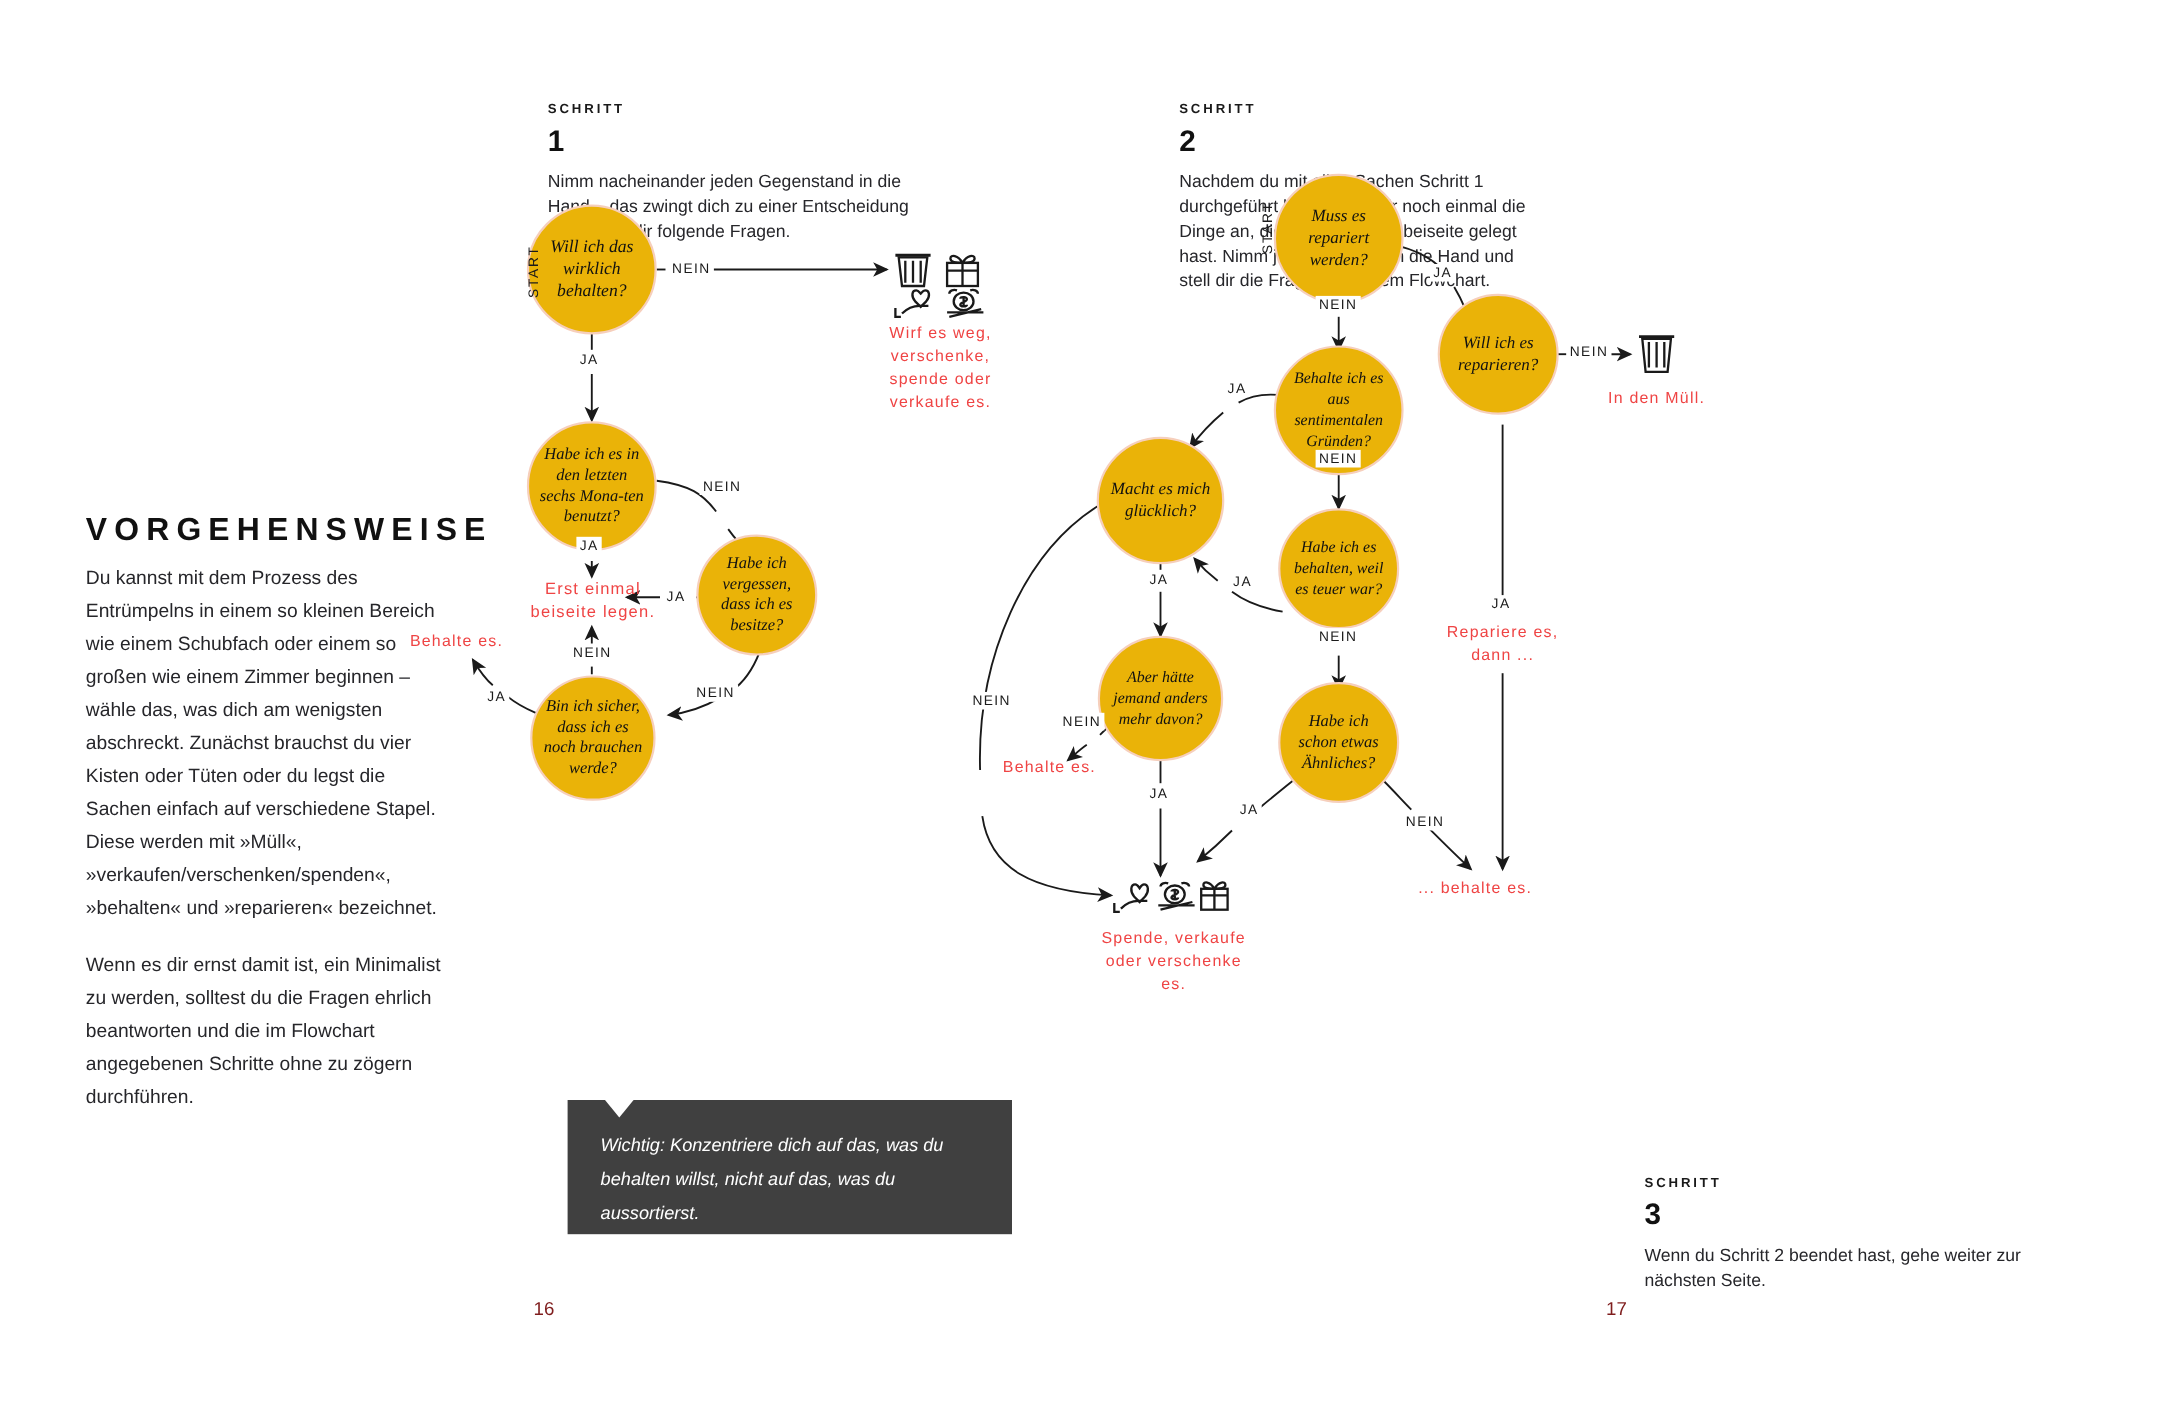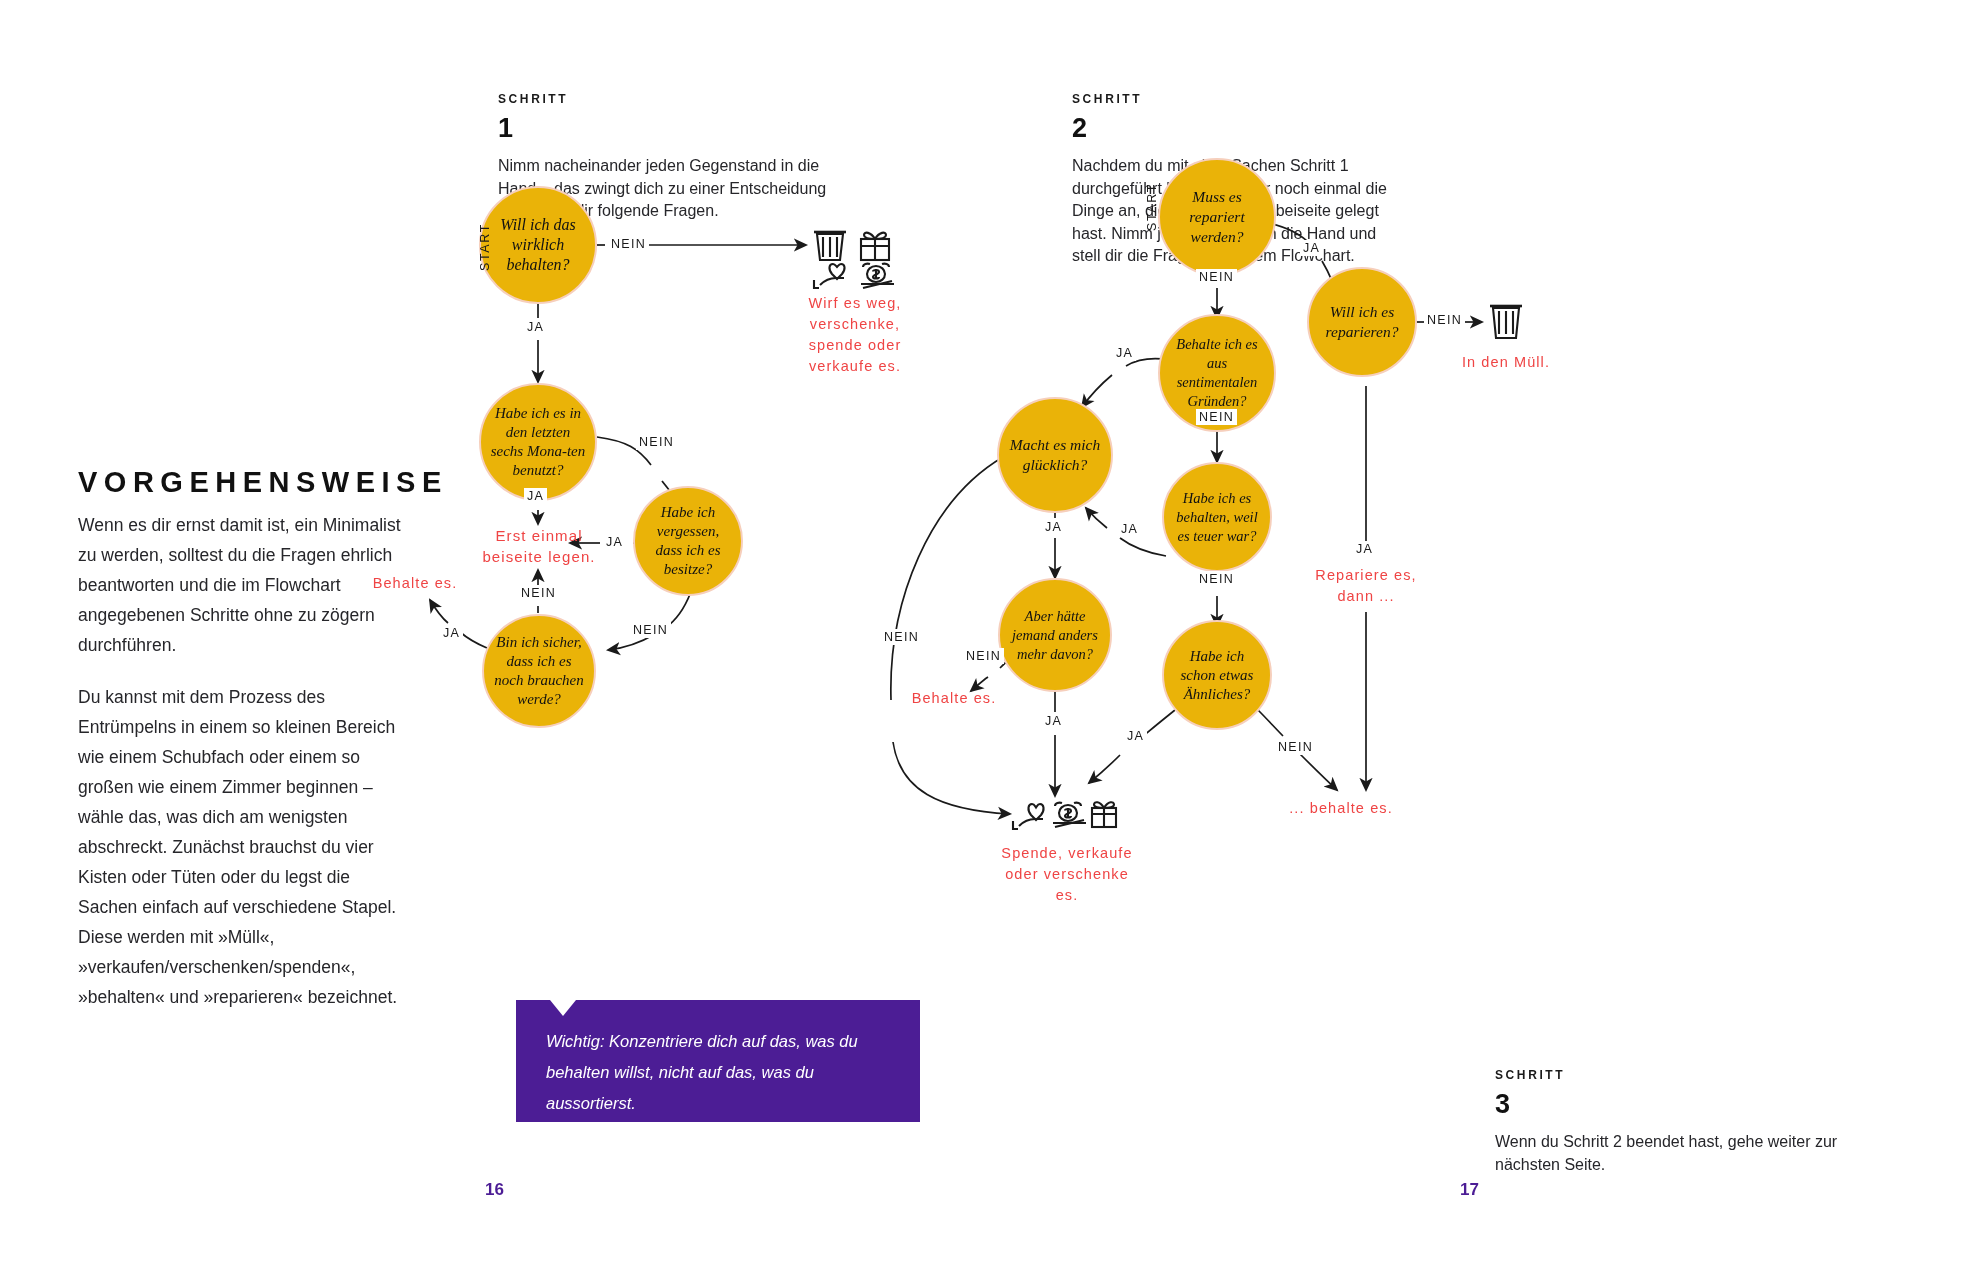--- a/index.html
+++ b/index.html
@@ -111,21 +111,21 @@
 
   
   .wires{position:absolute;left:0;top:0;width:1969px;height:1280px;z-index:1;pointer-events:none;}
 
   
   .iconset{position:absolute;z-index:3;}
 
   
   .callout{
     position:absolute;
-    background:#4c1d95;
+    background:#404040;
     color:#ffffff;
     font-size:16.5px;
     font-style:italic;
     line-height:31px;
     padding:26px 30px 28px 30px;
     box-sizing:border-box;
     z-index:5;
   }
   .callout .notch{
     position:absolute;
@@ -133,22 +133,22 @@
     width:0;height:0;
     border-left:13px solid transparent;
     border-right:13px solid transparent;
     border-top:16px solid #ffffff;
   }
 
   
   .pageno{
     position:absolute;
     font-size:17px;
-    font-weight:700;
-    color:#4c1d95;
+    font-weight:400;
+    color:#7f1d1d;
   }
 </style>
 </head>
 <body>
 
 <div class="page">
 
   <svg class="wires" viewBox="0 0 1969 1280">
     <defs>
       <marker id="ah" markerWidth="9" markerHeight="9" refX="7.2" refY="4.5" orient="auto" markerUnits="strokeWidth">
@@ -222,22 +222,22 @@
       <path d="M1120,755 C1110,765 1100,774 1089,783" marker-end="url(#ah)"></path>
 
       <path d="M1258,710 C1268,720 1276,729 1283,736"></path>
       <path d="M1300,754 C1312,766 1324,778 1337,790" marker-end="url(#ah)"></path>
 
     </g>
   </svg>
 
   <div class="section-title">VORGEHENSWEISE</div>
   <div class="prose">
+    <p>Du kannst mit dem Prozess des Entrümpelns in einem so kleinen Bereich wie einem Schubfach oder einem so großen wie einem Zimmer beginnen – wähle das, was dich am wenigsten abschreckt. Zunächst brauchst du vier Kisten oder Tüten oder du legst die Sachen einfach auf verschiedene Stapel. Diese werden mit »Müll«, »verkaufen/verschenken/spenden«, »behalten« und »reparieren« bezeichnet.</p>
     <p>Wenn es dir ernst damit ist, ein Minimalist zu werden, solltest du die Fragen ehrlich beantworten und die im Flowchart angegebenen Schritte ohne zu zögern durchführen.</p>
-    <p>Du kannst mit dem Prozess des Entrümpelns in einem so kleinen Bereich wie einem Schubfach oder einem so großen wie einem Zimmer beginnen – wähle das, was dich am wenigsten abschreckt. Zunächst brauchst du vier Kisten oder Tüten oder du legst die Sachen einfach auf verschiedene Stapel. Diese werden mit »Müll«, »verkaufen/verschenken/spenden«, »behalten« und »reparieren« bezeichnet.</p>
   </div>
 
   <div class="abs" style="left:498px;top:92px;width:340px;">
     <div class="step-kicker">SCHRITT</div>
     <div class="step-num">1</div>
     <div class="step-body">Nimm nacheinander jeden Gegenstand in die Hand – das zwingt dich zu einer Entscheidung – und stell dir folgende Fragen.</div>
   </div>
 
   <div class="abs" style="left:1072px;top:92px;width:320px;">
     <div class="step-kicker">SCHRITT</div>

